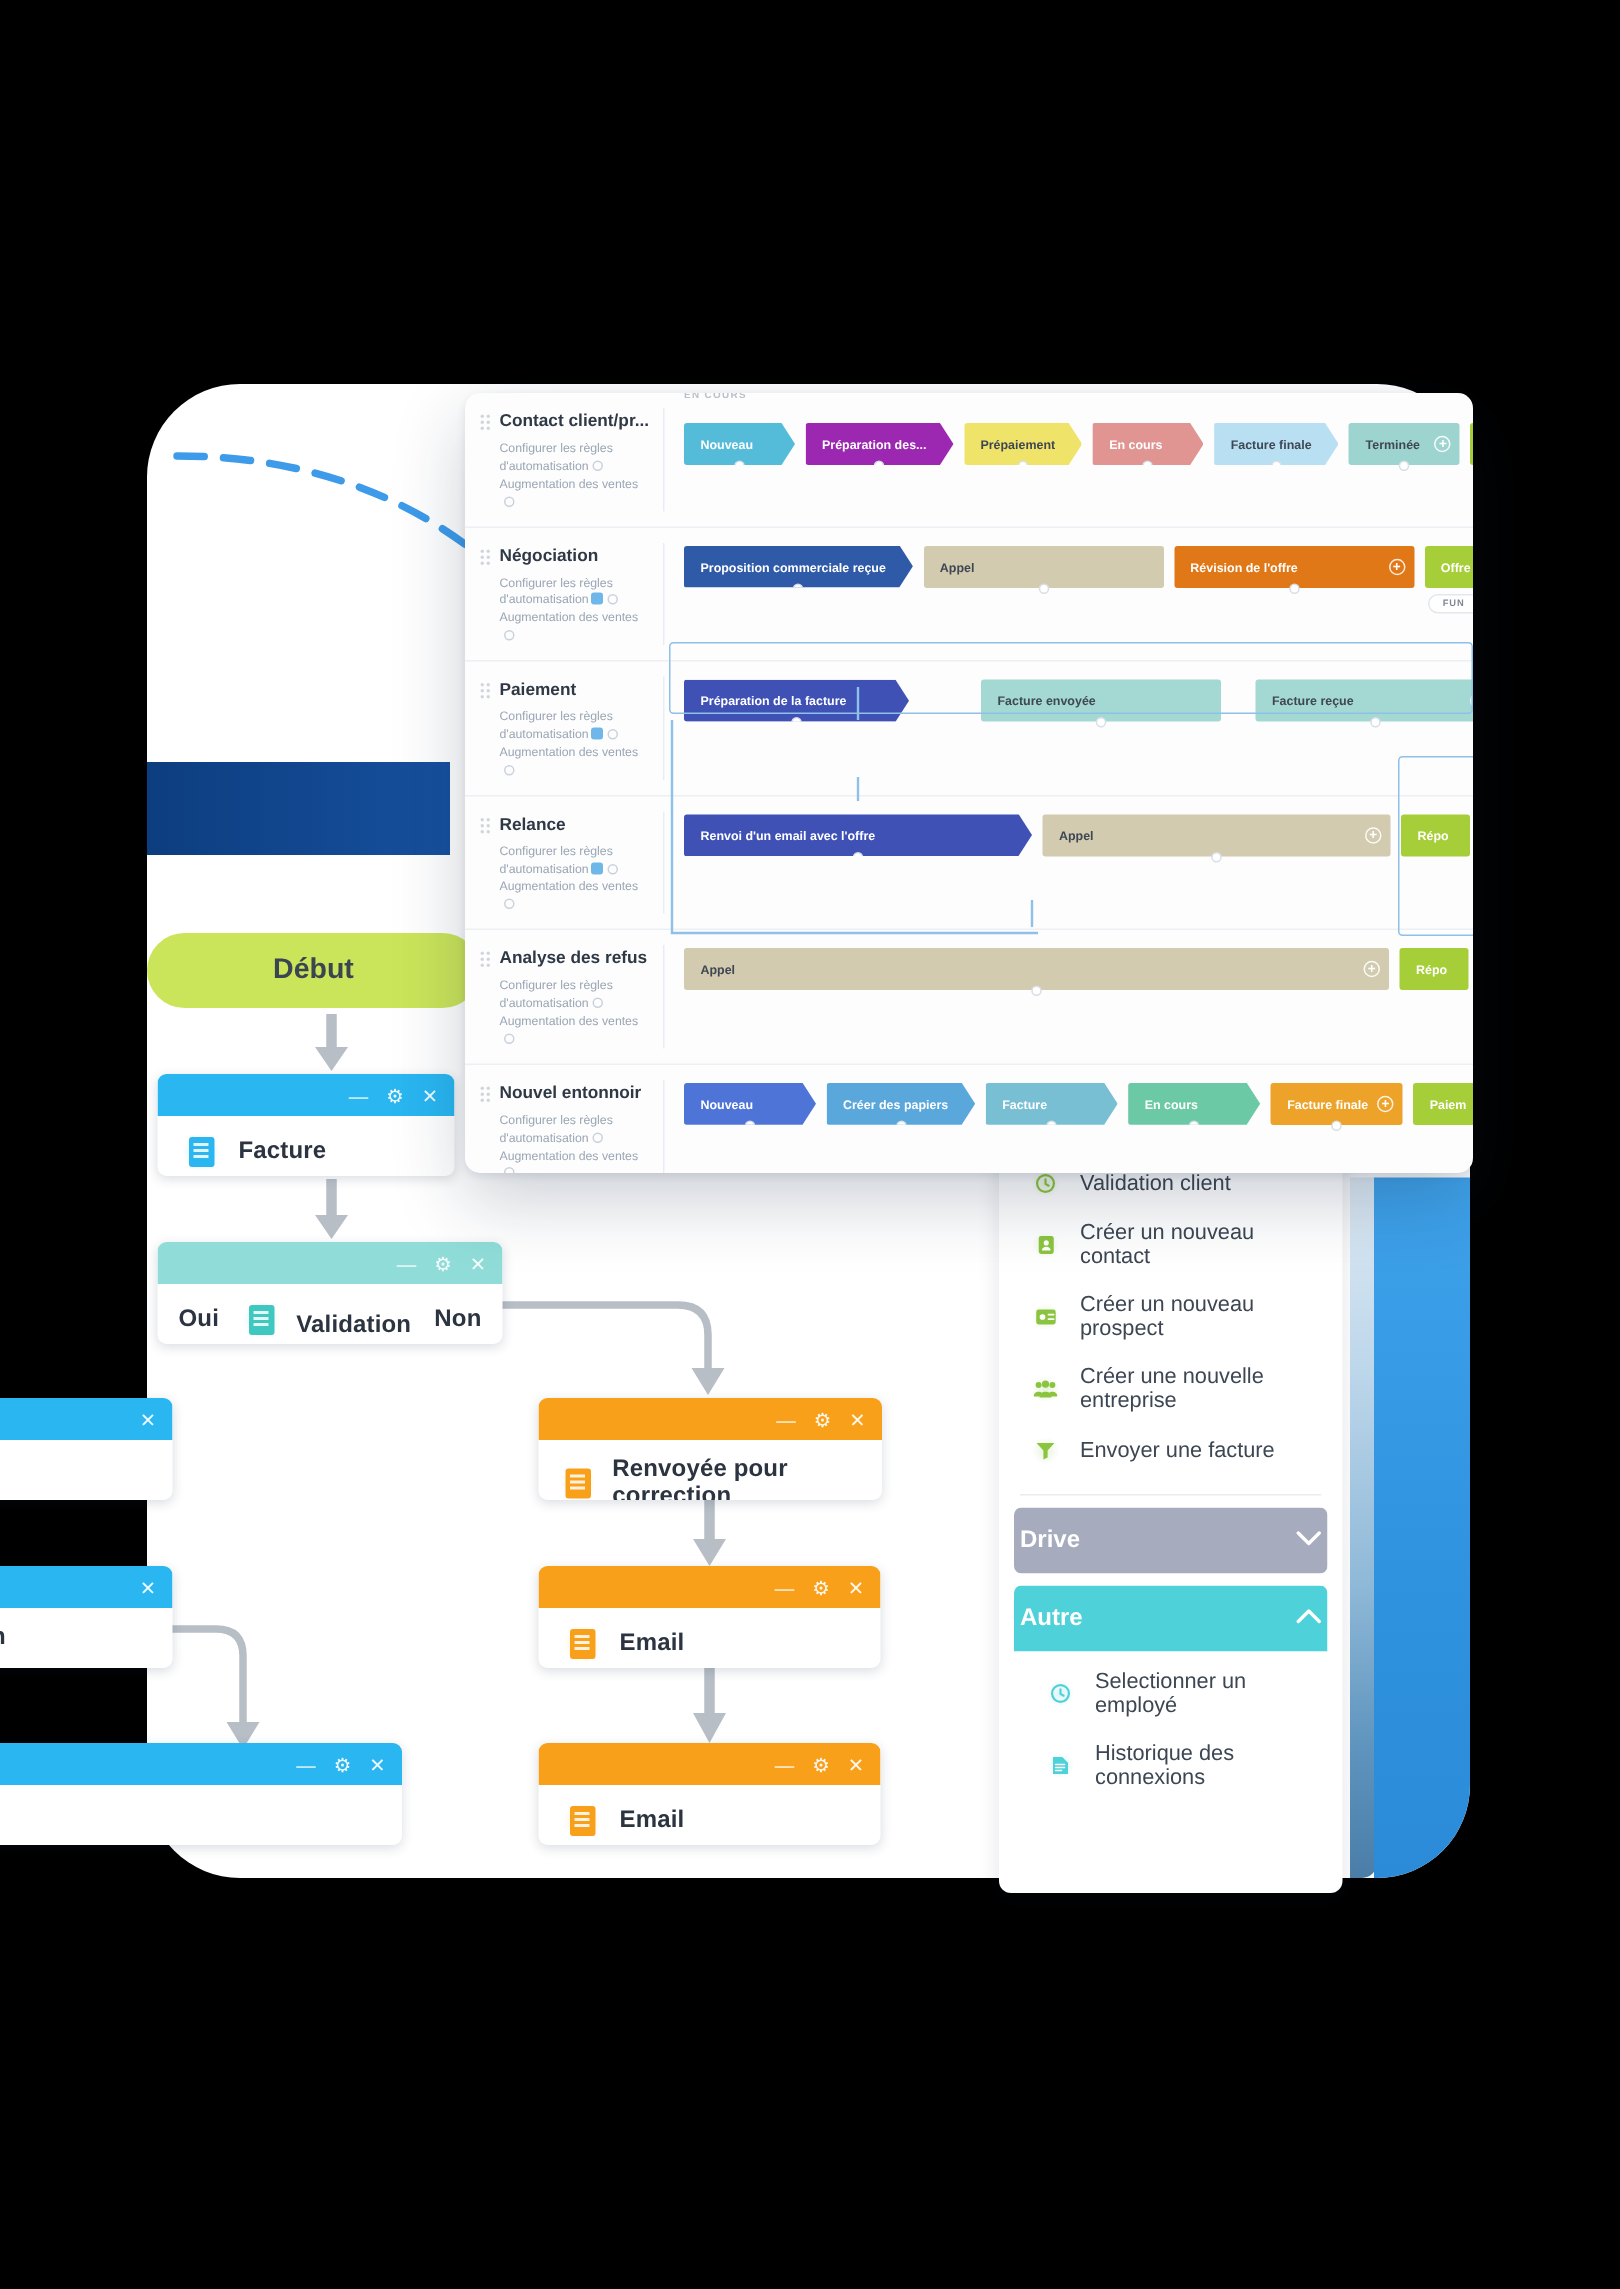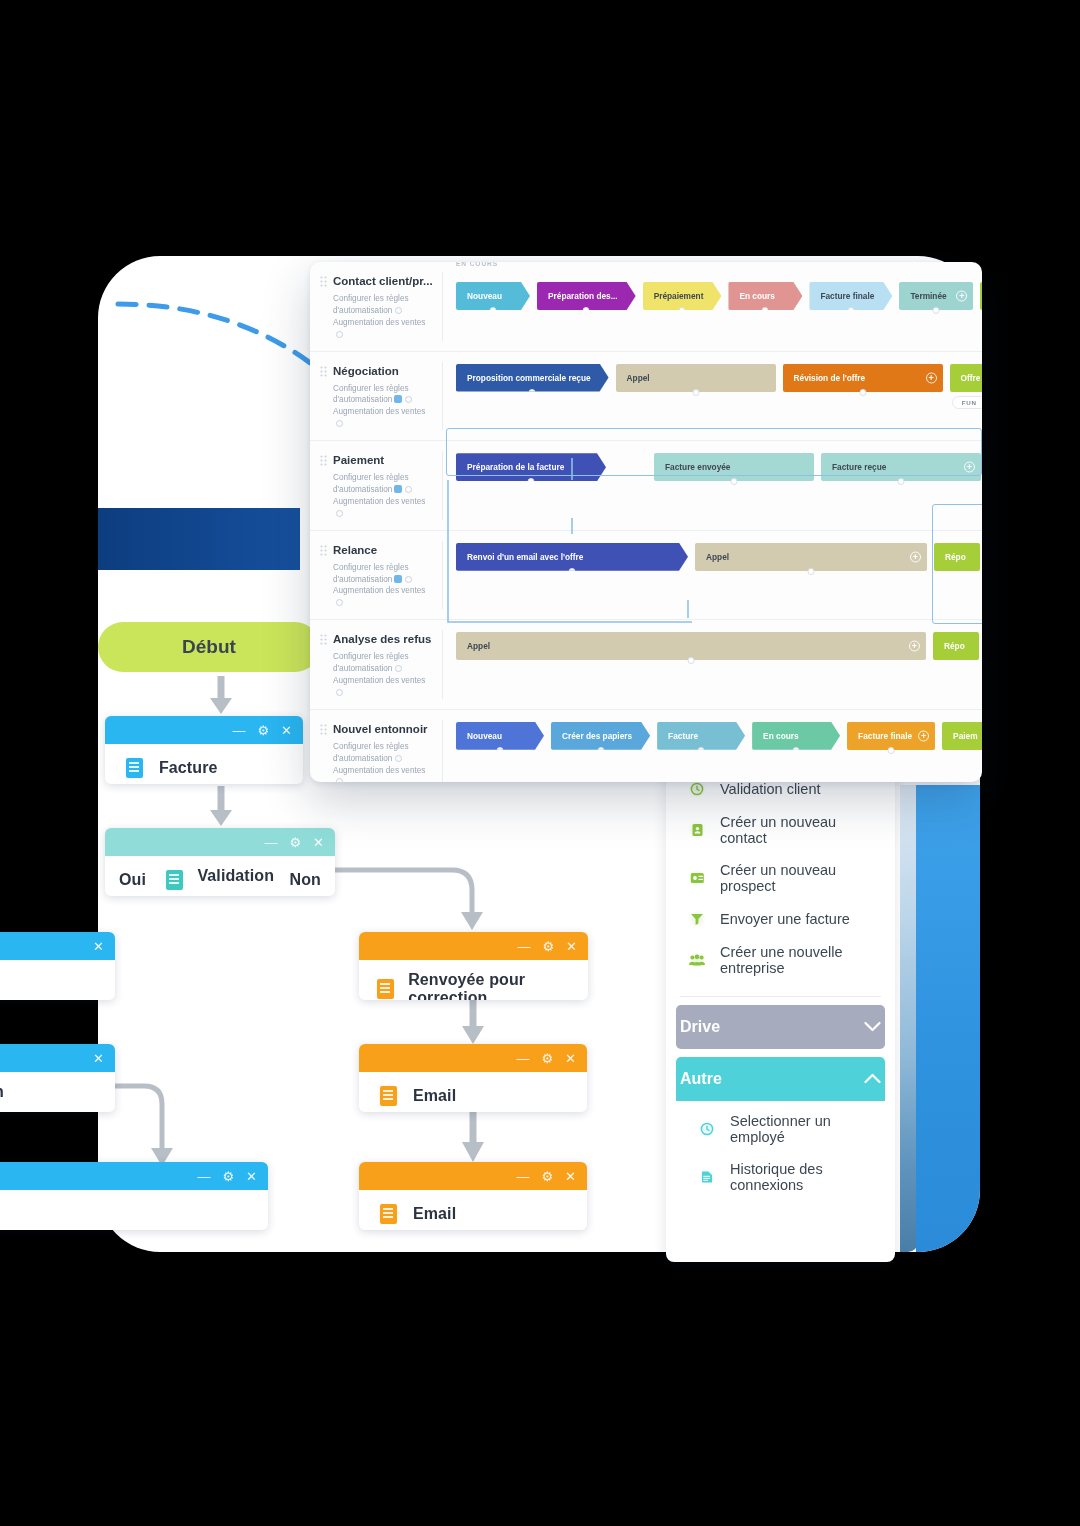--- a/index.html
+++ b/index.html
@@ -166,21 +166,21 @@
   </div>
 
   <div class="node" style="left:105px; top:828px; width:230px; height:68px;">
     <div class="bar" style="background:#8fdcd8;">
       <span class="wbtn">—</span>
       <span class="wbtn">⚙</span>
       <span class="wbtn">✕</span>
     </div>
     <div class="body" style="justify-content:space-between; padding:11px 14px;">
       <span class="title">Oui</span>
-      <span style="display:flex;align-items:flex-start;gap:10px;">
+      <span style="display:flex;align-items:flex-end;gap:10px;">
         <span class="doc-glow" style="background:radial-gradient(circle,#d8f6f4 0%,rgba(216,246,244,0) 70%);">
           <i class="doc-ico" style="background:#3ec8c0;"></i>
           </span>
         <span class="title">Validation</span>
       </span>
       <span class="title">Non</span>
     </div>
   </div>
 
   <div class="node" style="left:-22px; top:932px; width:137px; height:68px;">
@@ -294,41 +294,41 @@
         </div>
         <div class="acc-row">
           <span class="mini-ico" style="background: radial-gradient(circle, rgba(139, 197, 63, 0.2) 0%, rgba(139, 197, 63, 0) 72%); display: inline-flex; align-items: center; justify-content: center;">
             <svg width="15" height="12" viewBox="0 0 15 12">
               <rect x="0.8" y="1" width="13" height="10" rx="1.6" fill="#8bc53f"></rect>
               <circle cx="5" cy="6" r="1.9" fill="#fff"></circle>
               <path d="M9 4.4h3.4M9 7.4h3.4" stroke="#fff" stroke-width="1.2" stroke-linecap="round"></path>
             </svg>
           </span>
           <span class="lbl">Créer un nouveau prospect</span>
-        </div>
-        <div class="acc-row">
-          <span class="mini-ico" style="background: radial-gradient(circle, rgba(139, 197, 63, 0.2) 0%, rgba(139, 197, 63, 0) 72%); display: inline-flex; align-items: center; justify-content: center;">
-            <svg width="14" height="14" viewBox="0 0 14 14">
-              <path d="M1 2h12l-4.6 5v4.6L5.6 13V7z" fill="#8bc53f"></path>
-            </svg>
-          </span>
-          <span class="lbl">Envoyer une facture</span>
         </div>
         <div class="acc-row">
           <span class="mini-ico" style="background: radial-gradient(circle, rgba(139, 197, 63, 0.2) 0%, rgba(139, 197, 63, 0) 72%); display: inline-flex; align-items: center; justify-content: center;">
             <svg width="16" height="12" viewBox="0 0 16 12">
               <circle cx="3.4" cy="3.4" r="2" fill="#8bc53f"></circle>
               <circle cx="12.6" cy="3.4" r="2" fill="#8bc53f"></circle>
               <circle cx="8" cy="2.8" r="2.4" fill="#8bc53f"></circle>
               <path d="M0 11c0-2.1 1.6-3.2 3.4-3.2S6.8 8.9 6.8 11z" fill="#8bc53f"></path>
               <path d="M9.2 11c0-2.1 1.6-3.2 3.4-3.2S16 8.9 16 11z" fill="#8bc53f"></path>
               <path d="M4 11.6c0-2.4 1.8-3.7 4-3.7s4 1.3 4 3.7z" fill="#8bc53f"></path>
             </svg>
           </span>
           <span class="lbl">Créer une nouvelle entreprise</span>
+        </div>
+        <div class="acc-row">
+          <span class="mini-ico" style="background: radial-gradient(circle, rgba(139, 197, 63, 0.2) 0%, rgba(139, 197, 63, 0) 72%); display: inline-flex; align-items: center; justify-content: center;">
+            <svg width="14" height="14" viewBox="0 0 14 14">
+              <path d="M1 2h12l-4.6 5v4.6L5.6 13V7z" fill="#8bc53f"></path>
+            </svg>
+          </span>
+          <span class="lbl">Envoyer une facture</span>
         </div>
       </div>
     <div class="divline"></div>
     <div id="acc-sections">
         <div style="margin: 8px 10px 0px; border-radius: 5px; overflow: hidden;">
           <div class="acc-head" style="background: rgb(166, 171, 189);">
             <span>Drive</span>
             <span><svg width="17" height="11" viewBox="0 0 17 11">
                 <path d="M1.5 2l7 7 7-7" fill="none" stroke="#fff" stroke-width="2.2" stroke-linecap="round" stroke-linejoin="round"></path>
               </svg></span>
@@ -475,21 +475,21 @@
             <span class="vsep"></span>
             <div class="chips" style="margin-top: 2px;">
               <div class="chip arrowed" style="background: rgb(63, 81, 181); min-width: 150px;">
                 <span>Préparation de la facture</span>
                 <span class="knob"></span>
               </div>
               <div class="chip dark-txt" style="background: rgb(164, 216, 210); min-width: 160px; margin-left: 41px;">
                 <span>Facture envoyée</span>
                 <span class="knob"></span>
               </div>
-              <div class="chip dark-txt" style="background: rgb(164, 216, 210); min-width: 160px;">
+              <div class="chip dark-txt" style="background: rgb(164, 216, 210); min-width: 160px; margin-left: 16px;">
                 <span>Facture reçue</span>
                 <span class="knob"></span>
                 <span class="plus">+</span>
               </div>
               <div class="chip" style="background: rgb(166, 206, 57); min-width: 47px;">
                 <span>Paiem</span>
               </div>
             </div>
           </div>
         </div>

